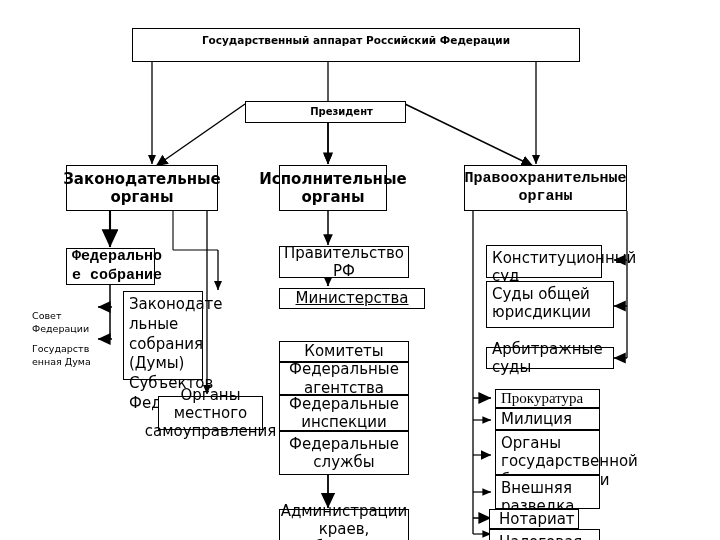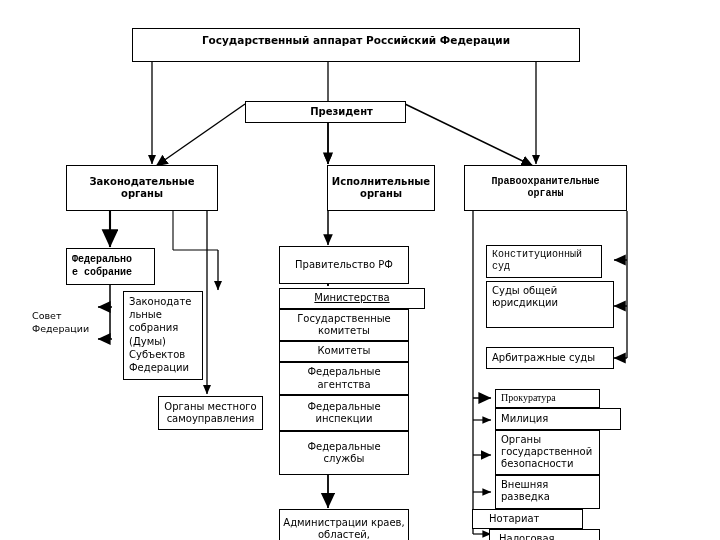--- a/index.html
+++ b/index.html
@@ -8,21 +8,21 @@
     background:#ffffff;
     font-family:"DejaVu Sans","Liberation Sans",sans-serif;
     color:#000000;
   }
   #diagram{position:absolute;inset:0;}
   .box{
     position:absolute;box-sizing:border-box;
     border:1px solid #000;background:#fff;
     display:flex;align-items:center;justify-content:center;
     text-align:center;line-height:1.22;
-    font-size:10px;z-index:3;
+    font-size:15px;z-index:3;
   }
   .box.bold{font-weight:bold;}
   .box.left{justify-content:flex-start;text-align:left;padding-left:5px;}
   .box.topal{align-items:flex-start;padding-top:3px;}
   .label{
     position:absolute;box-sizing:border-box;
     font-size:9.5px;line-height:1.3;text-align:left;z-index:3;
     background:transparent;
   }
   svg.overlay{position:absolute;left:0;top:0;width:720px;height:540px;z-index:2;overflow:visible;}
@@ -84,64 +84,64 @@
   </div>
 
   <div class="box bold" style="left:245px;top:101px;width:161px;height:22px;font-size:10px;padding-left:32px;">
     <span>Президент</span>
   </div>
 
   <div class="box bold" style="left:66px;top:165px;width:152px;height:46px;white-space:pre-line;">
     <span>Законодательные
 органы</span>
   </div>
-  <div class="box bold" style="left:279px;top:165px;width:108px;height:46px;white-space:pre-line;margin-left:48px;">
+  <div class="box bold" style="left:279px;top:165px;width:108px;height:46px;white-space:pre-line;">
     <span>Исполнительные
 органы</span>
   </div>
   <div class="box bold" style="left:464px;top:165px;width:163px;height:46px;white-space:pre-line;font-family:Liberation Mono, monospace;">
     <span>Правоохранительные
 органы</span>
   </div>
 
   <div class="box bold left" style="left:66px;top:248px;width:89px;height:37px;white-space:pre-line;font-family:Liberation Mono, monospace;">
     <span>Федерально
 е собрание</span>
   </div>
 
   <div class="label" style="left:32px;top:298px;width:68px;white-space:pre-line;">
     <span>Совет
 Федерации</span>
   </div>
 
+  <div class="label" style="left:32px;top:331px;width:70px;white-space:pre-line;">
+    <span>Государств
+енная Дума</span>
+  </div>
 
   <div class="box left topal" style="left:123px;top:291px;width:80px;height:89px;white-space:pre-line;line-height:1.32;">
     <span>Законодате
 льные
 собрания
 (Думы)
 Субъектов
 Федерации</span>
   </div>
 
   <div class="box" style="left:158px;top:396px;width:105px;height:34px;white-space:pre-line;">
     <span>Органы местного
 самоуправления</span>
   </div>
 
-  <div class="box" style="left:279px;top:246px;width:130px;height:38px;">
+  <div class="box" style="left:279px;top:246px;width:130px;height:32px;">
     <span>Правительство РФ</span>
   </div>
 
   <div class="box" style="left:279px;top:288px;width:146px;height:21px;white-space:pre-line;text-decoration:underline;">
     <span>Министерства</span>
-  </div>
-  <div class="box" style="left:279px;top:309px;width:130px;height:32px;white-space:pre-line;">
-    <span>Государственные
-комитеты</span>
   </div>
   <div class="box" style="left:279px;top:341px;width:130px;height:21px;white-space:pre-line;">
     <span>Комитеты</span>
   </div>
   <div class="box" style="left:279px;top:362px;width:130px;height:33px;white-space:pre-line;">
     <span>Федеральные
 агентства</span>
   </div>
   <div class="box" style="left:279px;top:395px;width:130px;height:36px;white-space:pre-line;">
     <span>Федеральные
@@ -150,47 +150,47 @@
   <div class="box" style="left:279px;top:431px;width:130px;height:44px;white-space:pre-line;">
     <span>Федеральные
 службы</span>
   </div>
 
   <div class="box" style="left:279px;top:509px;width:130px;height:40px;white-space:pre-line;">
     <span>Администрации краев,
 областей,</span>
   </div>
 
-  <div class="box left topal" style="left:486px;top:245px;width:116px;height:33px;white-space:pre-line;font-family:Liberation Mono, monospace;">
+  <div class="box left topal" style="left:486px;top:245px;width:116px;height:33px;white-space:pre-line;">
     <span>Конституционный
 суд</span>
   </div>
   <div class="box left topal" style="left:486px;top:281px;width:128px;height:47px;white-space:pre-line;">
     <span>Суды общей
 юрисдикции</span>
   </div>
   <div class="box left" style="left:486px;top:347px;width:128px;height:22px;white-space:pre-line;">
     <span>Арбитражные суды</span>
   </div>
 
   <div class="box left" style="left:495px;top:389px;width:105px;height:19px;white-space:pre-line;font-family:Liberation Serif, serif;">
     <span>Прокуратура</span>
   </div>
-  <div class="box left" style="left:495px;top:408px;width:126px;height:22px;white-space:pre-line;">
+  <div class="box left" style="left:495px;top:408px;width:105px;height:22px;white-space:pre-line;">
     <span>Милиция</span>
   </div>
   <div class="box left topal" style="left:495px;top:430px;width:105px;height:45px;white-space:pre-line;">
     <span>Органы
 государственной
 безопасности</span>
   </div>
   <div class="box left topal" style="left:495px;top:475px;width:105px;height:34px;white-space:pre-line;">
     <span>Внешняя
 разведка</span>
   </div>
-  <div class="box left" style="left:472px;top:509px;width:111px;height:20px;white-space:pre-line;padding-left:16px;">
+  <div class="box left" style="left:489px;top:509px;width:90px;height:20px;white-space:pre-line;padding-left:9px;">
     <span>Нотариат</span>
   </div>
   <div class="box left topal" style="left:489px;top:529px;width:111px;height:22px;white-space:pre-line;padding-left:9px;">
     <span>Налоговая</span>
   </div>
 
 </div>
 
 </body></html>

